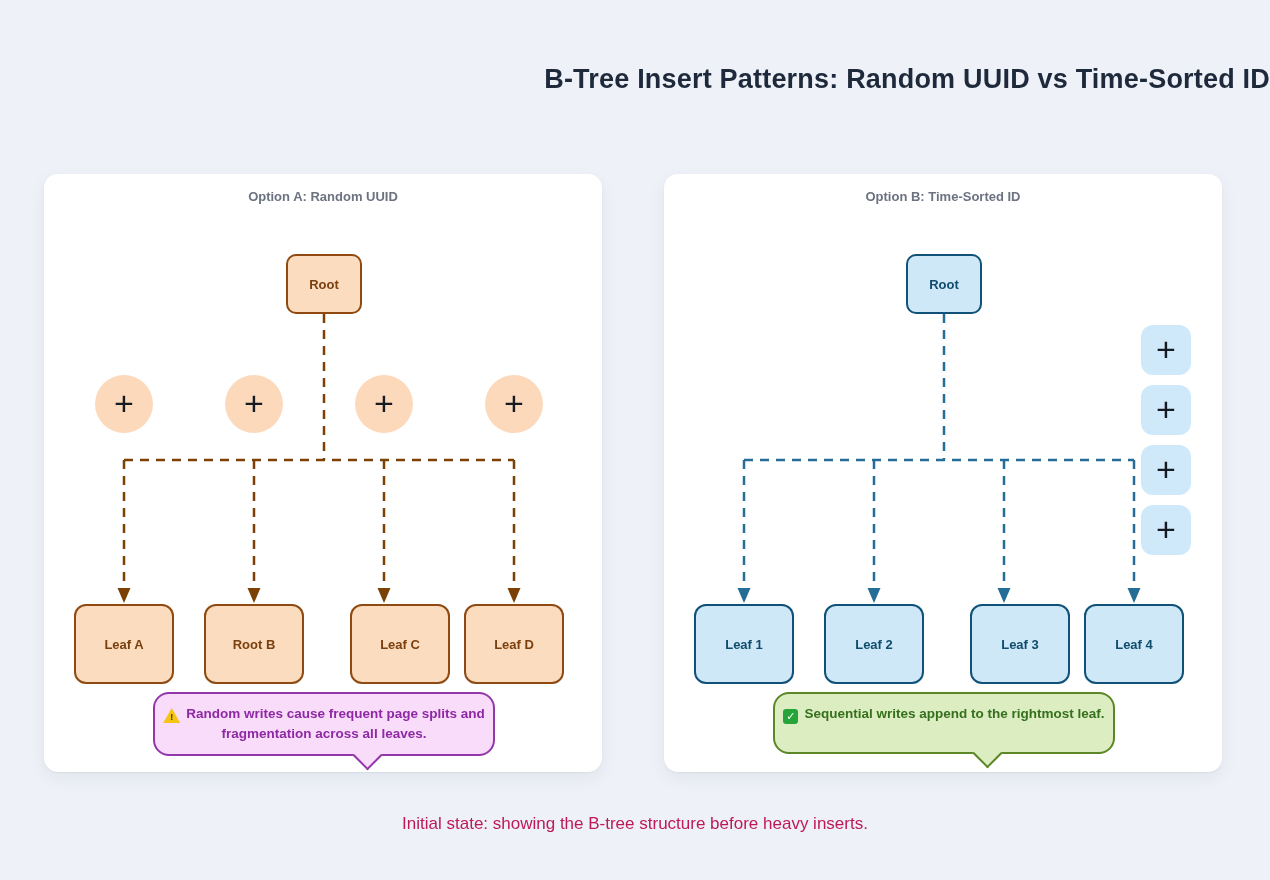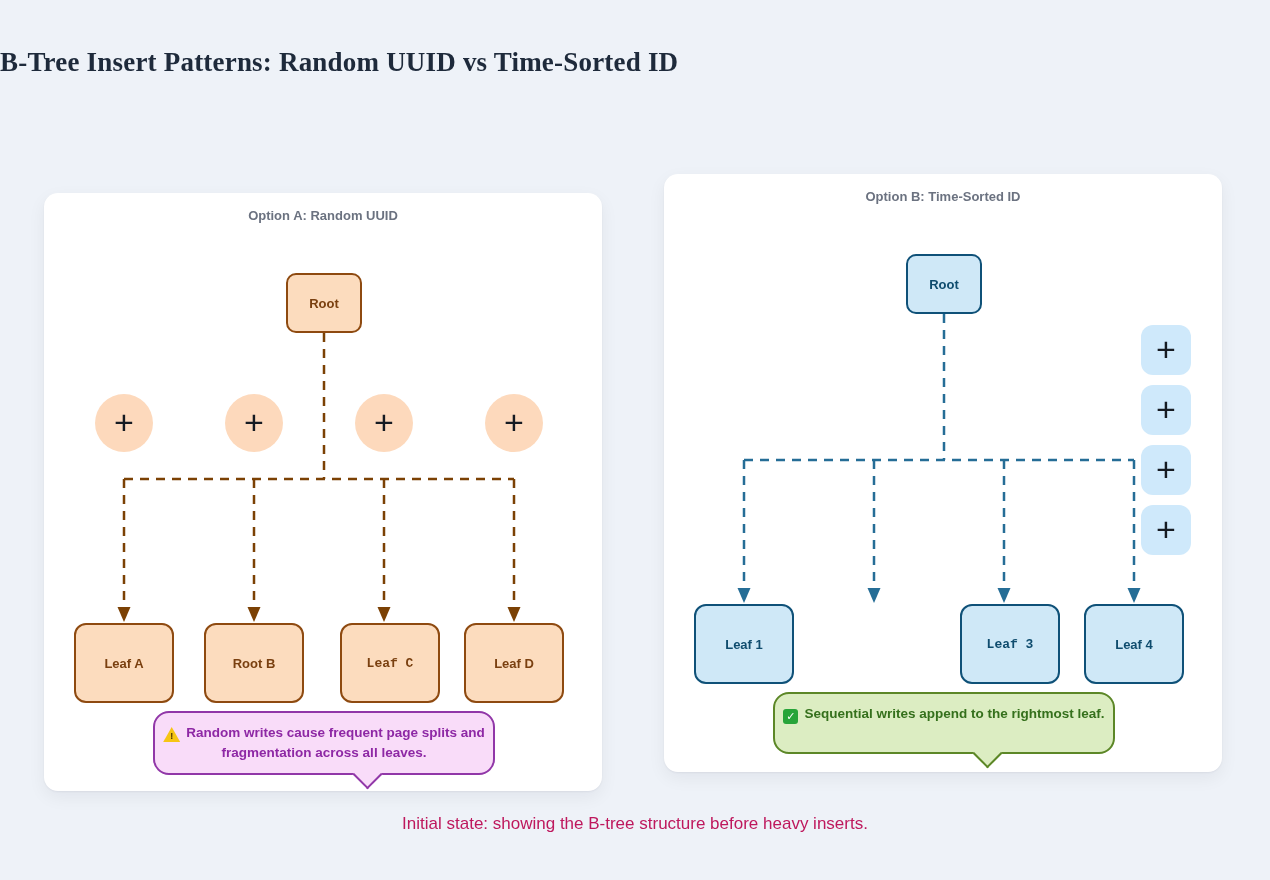--- a/index.html
+++ b/index.html
@@ -6,39 +6,38 @@
   html, body { width: 1270px; height: 880px; }
   body {
     position: relative;
     background: #eef2f8;
     font-family: "Liberation Sans", "DejaVu Sans", sans-serif;
     overflow: hidden;
   }
 
   .title {
     position: absolute;
-    top: 47px; left: 0; right: 0;
-    text-align: left;
+    top: 64px; left: 0; right: 0;
+    text-align: right;
     font-size: 27px;
     font-weight: 700;
     letter-spacing: 0.2px;
     color: #1e2a3b;
-    font-family: Liberation Serif, serif;
   }
 
   .panel {
     position: absolute;
     top: 174px;
     width: 558px;
     height: 598px;
     background: #ffffff;
     border-radius: 14px;
     box-shadow: 0 1px 2px rgba(16,24,40,0.05), 0 6px 18px rgba(16,24,40,0.06);
   }
-  .panel-a { left: 44px; margin-top: 19px; }
+  .panel-a { left: 44px; }
   .panel-b { left: 664px; }
 
   .panel-header {
     position: absolute;
     top: 15px; left: 0; right: 0;
     text-align: center;
     font-size: 13px;
     font-weight: 700;
     color: #6b7280;
   }
@@ -56,21 +55,21 @@
     justify-content: center;
     font-size: 13px;
     font-weight: 700;
     border-style: solid;
     border-width: 2.5px;
   }
   .root-node { width: 76px; height: 60px; left: 242px; top: 80px; border-radius: 10px; }
   .leaf-node { width: 100px; height: 80px; top: 430px; border-radius: 12px; }
   .leaf-1 { left: 30px; }
   .leaf-2 { left: 160px; }
-  .leaf-3 { left: 296px; font-family: Liberation Mono, monospace; }
+  .leaf-3 { left: 306px; }
   .leaf-4 { left: 420px; }
 
   .panel-a .node { background: #fcdcbe; border-color: #8e4a10; color: #7a4010; }
   .panel-b .node { background: #cfe8f7; border-color: #0f5178; color: #0f4c6e; }
 
   .plus-btn {
     position: absolute;
     display: flex;
     align-items: center;
     justify-content: center;
@@ -247,20 +246,23 @@
   <div class="plus-btn plus-square ps-3">
     <span class="plus-glyph">+</span>
   </div>
   <div class="plus-btn plus-square ps-4">
     <span class="plus-glyph">+</span>
   </div>
 
   <div class="node leaf-node leaf-1">
     <span>Leaf 1</span>
   </div>
+  <div class="node leaf-node leaf-2">
+    <span>Leaf 2</span>
+  </div>
   <div class="node leaf-node leaf-3">
     <span>Leaf 3</span>
   </div>
   <div class="node leaf-node leaf-4">
     <span>Leaf 4</span>
   </div>
 
   <div class="callout">
     <span class="check-box">✓</span><span class="callout-text">Sequential writes append to the rightmost leaf.</span>
     <span class="tail"></span>

